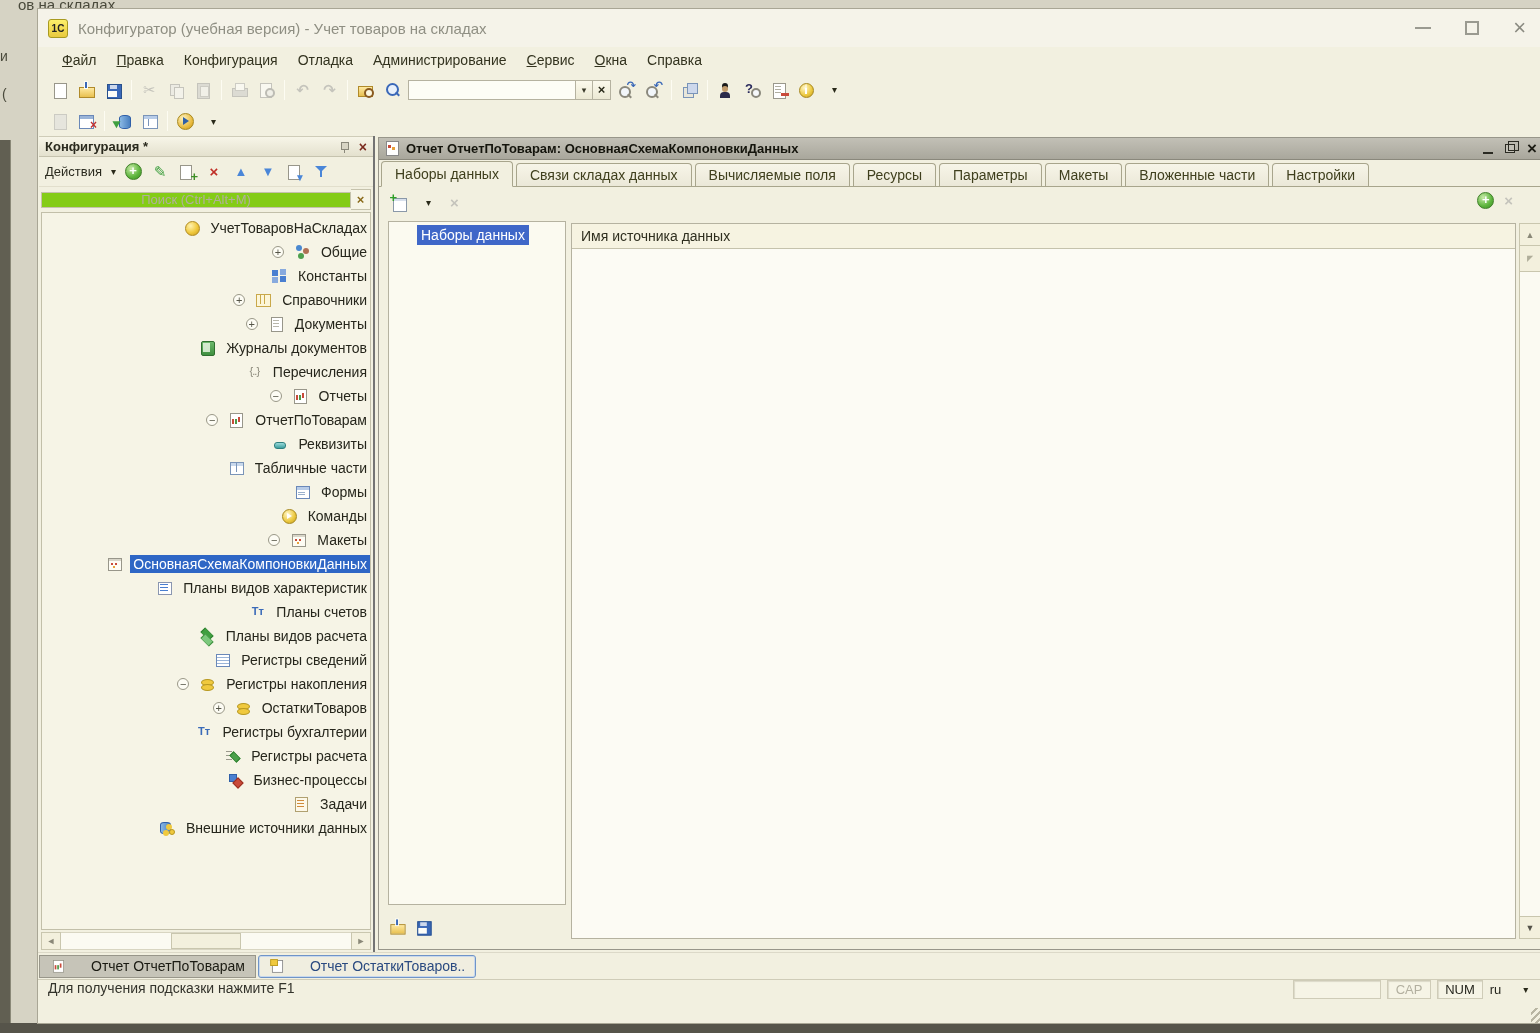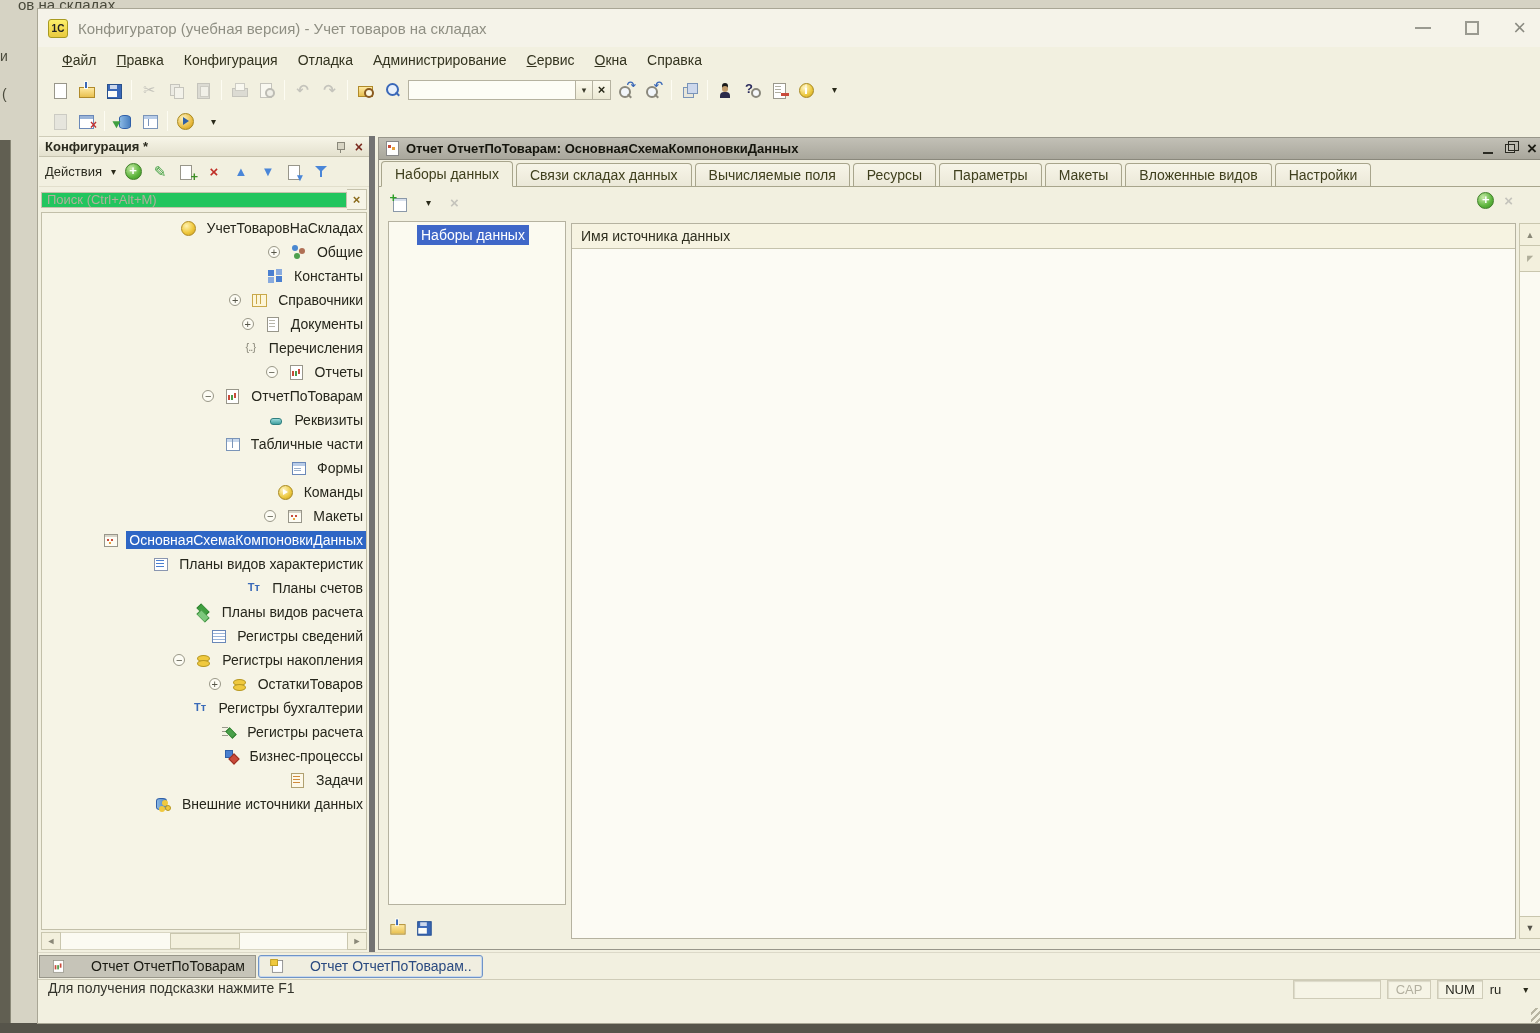--- a/index.html
+++ b/index.html
@@ -83,21 +83,21 @@
 
   .combo{display:flex;align-items:center;margin:0 2px;}
   .combo input{width:168px;height:20px;border:1px solid #b5b2a0;background:#fdfdf6;font-size:13px;padding:0 4px;outline:none;}
   .combo-btn{width:17px;height:20px;border:1px solid #b5b2a0;border-left:none;background:linear-gradient(#fbf9ec,#ece9d4);
     font-size:9px;color:#3a3a2a;display:flex;align-items:center;justify-content:center;}
   .combo-x{width:18px;height:20px;border:1px solid #b5b2a0;border-left:none;background:linear-gradient(#fbf9ec,#ece9d4);
     font-size:13px;font-weight:bold;color:#2a2a1a;display:flex;align-items:center;justify-content:center;}
 
   
   .workspace{flex:1;display:flex;overflow:hidden;}
-  .config-panel{width:336px;display:flex;flex-direction:column;margin:0 0 0 1px;border-right:6px solid #737373;}
+  .config-panel{width:336px;display:flex;flex-direction:column;margin:0 0 0 1px;border-right:2px solid #737373;}
   .cp-header{height:21px;background:linear-gradient(#f7f5e8,#e4e1ce);border-bottom:1px solid #c6c3ae;border-top:1px solid #cfccb8;
     display:flex;align-items:center;padding:0 6px;}
   .cp-title{font-size:13px;font-weight:bold;color:#2a2a1e;flex:1;}
   .pin{width:12px;height:12px;position:relative;margin-right:8px;}
   .pin::before{content:"";position:absolute;left:2px;top:1px;width:6px;height:6px;border:1px solid #8a887a;background:#d8d5c4;}
   .pin::after{content:"";position:absolute;left:5px;top:8px;width:1px;height:4px;background:#8a887a;}
   .cp-close{font-size:14px;font-weight:bold;color:#7a2a1e;}
   .cp-actions{height:30px;display:flex;align-items:center;padding:0 6px;gap:7px;border-bottom:1px solid #e2dfcc;}
   .actions-label{font-size:13px;color:#2a2a1e;}
   .abtn{width:20px;height:19px;display:flex;align-items:center;justify-content:center;position:relative;}
@@ -109,21 +109,21 @@
   .adddoc .ov{position:absolute;right:-3px;bottom:-4px;color:#3f8f28;font-weight:bold;font-size:13px;}
   .redx{color:#c03028;font-weight:bold;font-size:15px;}
   .bluearrow{color:#4a86d8;font-size:13px;}
   .reorder{position:relative;width:16px;height:16px;}
   .reorder::before{content:"";position:absolute;left:1px;top:1px;width:10px;height:13px;background:#fff;border:1px solid #98968a;}
   .reorder .ov{position:absolute;right:-2px;bottom:-3px;color:#4a86d8;font-size:10px;}
   .funnel{position:relative;width:16px;height:16px;}
   .funnel::before{content:"";position:absolute;left:1px;top:2px;border-left:6px solid transparent;border-right:6px solid transparent;border-top:6px solid #4a86d8;}
   .funnel::after{content:"";position:absolute;left:6px;top:7px;width:2px;height:6px;background:#4a86d8;}
   .cp-search{height:25px;display:flex;align-items:center;padding:1px 2px;}
-  .cp-search input{flex:1;height:16px;border:1px solid #c5c2ac;background:#22c55e;font-size:13px;color:#5a5848;padding:0 5px;outline:none;}
+  .cp-search input{flex:1;height:16px;border:1px solid #c5c2ac;background:#84cc16;font-size:13px;color:#5a5848;padding:0 5px;outline:none;text-align:center;}
   .cp-search input::placeholder{color:#b2af9c;}
   .cp-search-x{width:20px;height:21px;border:1px solid #c5c2ac;border-left:none;background:#f6f4e6;display:flex;align-items:center;justify-content:center;
     color:#8a6a1a;font-weight:bold;font-size:13px;}
 
   .tree{flex:1;background:#f6f4e6;border:1px solid #c2bfa9;margin:0 2px;overflow:hidden;padding-top:3px;}
   .trow{display:flex;align-items:center;height:24px;white-space:nowrap;overflow:hidden;font-size:14px;color:#26261c;justify-content:flex-end;}
   .lv0{padding-left:16px;} .lv1{padding-left:14px;} .lv2{padding-left:40px;} .lv3{padding-left:64px;} .lv4{padding-left:88px;}
   .exp,.expsp{width:22px;flex:0 0 auto;display:flex;align-items:center;}
   .exp span{width:12px;height:12px;border:1px solid #9a9888;border-radius:50%;background:#fdfcf4;color:#555548;
     font-size:11px;line-height:10px;text-align:center;display:block;}
@@ -450,20 +450,25 @@
             </div>
           <div class="trow lv1">
               <span class="exp">
                 <span>+</span>
               </span>
               <span class="ticon ic-documents"></span>
               <span class="tlabel">Документы</span>
             </div>
           <div class="trow lv1">
               <span class="expsp"></span>
+              <span class="ticon ic-journals"></span>
+              <span class="tlabel">Журналы документов</span>
+            </div>
+          <div class="trow lv1">
+              <span class="expsp"></span>
               <span class="ticon ic-enums">{..}</span>
               <span class="tlabel">Перечисления</span>
             </div>
           <div class="trow lv1">
               <span class="exp">
                 <span>−</span>
               </span>
               <span class="ticon ic-report"></span>
               <span class="tlabel">Отчеты</span>
             </div>
@@ -588,21 +593,21 @@
             </span>
           </div>
 
           <div class="tabbar">
             <div class="tab active">Наборы данных</div>
             <div class="tab">Связи складах данных</div>
             <div class="tab">Вычисляемые поля</div>
             <div class="tab">Ресурсы</div>
             <div class="tab">Параметры</div>
             <div class="tab">Макеты</div>
-            <div class="tab">Вложенные видов</div>
+            <div class="tab">Вложенные части</div>
             <div class="tab">Настройки</div>
           </div>
 
           <div class="doc-toolbar">
             <div class="tbtn">
                 <span class="addds">
                   <span class="ov">+</span>
                 </span>
               </div>
             <div class="tbtn">
@@ -639,21 +644,21 @@
       </div>
     </div>
 
     <div class="mdi-tabbar">
       <div class="mtab mtab1">
         <span class="ti ic-report ti-sm" style="position:relative;width:17px;height:16px;"></span>
         <span>Отчет ОтчетПоТоварам</span>
       </div>
       <div class="mtab mtab2">
         <span class="ti ti-schema ti-sm"></span>
-        <span>Отчет ОтчетПоТоварам..</span>
+        <span>Отчет ОстаткиТоваров..</span>
       </div>
     </div>
 
     <div class="statusbar">
       <span class="status-hint">Для получения подсказки нажмите F1</span>
       <span class="status-box sb-empty"></span>
       <span class="status-box sb-cap">CAP</span>
       <span class="status-box sb-num">NUM</span>
       <span class="status-box sb-lang">
           <span>ru</span>

